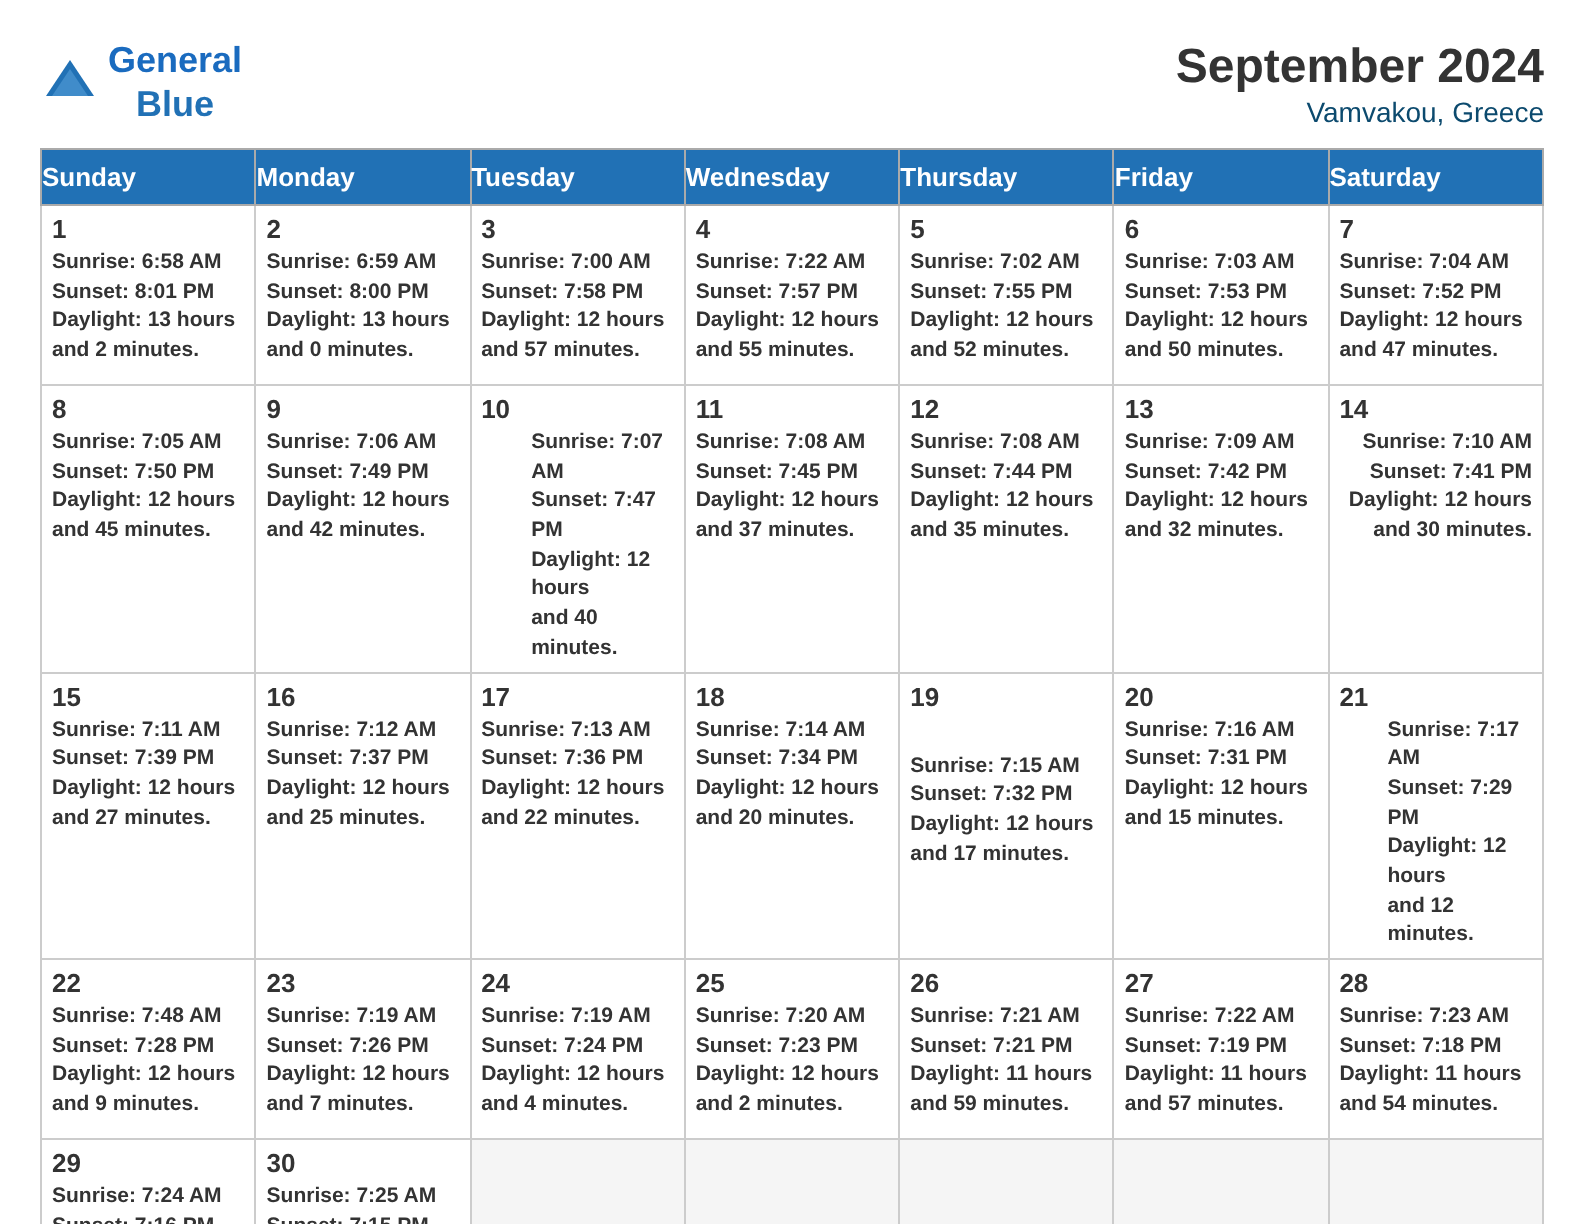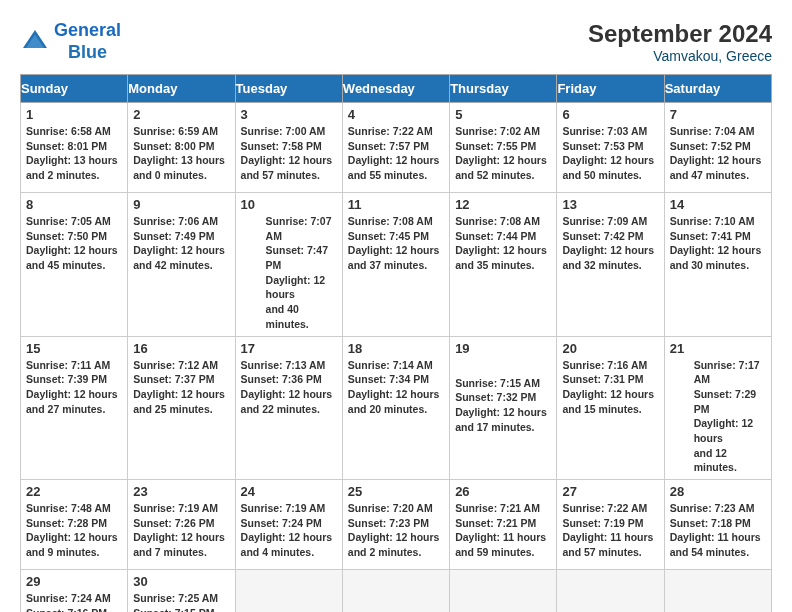--- a/index.html
+++ b/index.html
@@ -206,21 +206,21 @@
         </td>
         <td>
           <span class="day-num">13</span>
           <div class="day-info" style="white-space: pre-line;">Sunrise: 7:09 AM
 Sunset: 7:42 PM
 Daylight: 12 hours
 and 32 minutes.</div>
         </td>
         <td>
           <span class="day-num">14</span>
-          <div class="day-info" style="white-space: pre-line;">Sunrise: 7:10 AM
+          <div class="day-info" style="white-space: pre-line; text-align: right;">Sunrise: 7:10 AM
 Sunset: 7:41 PM
 Daylight: 12 hours
 and 30 minutes.</div>
         </td>
       </tr>
       <tr>
         <td>
           <span class="day-num">15</span>
           <div class="day-info" style="white-space: pre-line;">Sunrise: 7:11 AM
 Sunset: 7:39 PM

